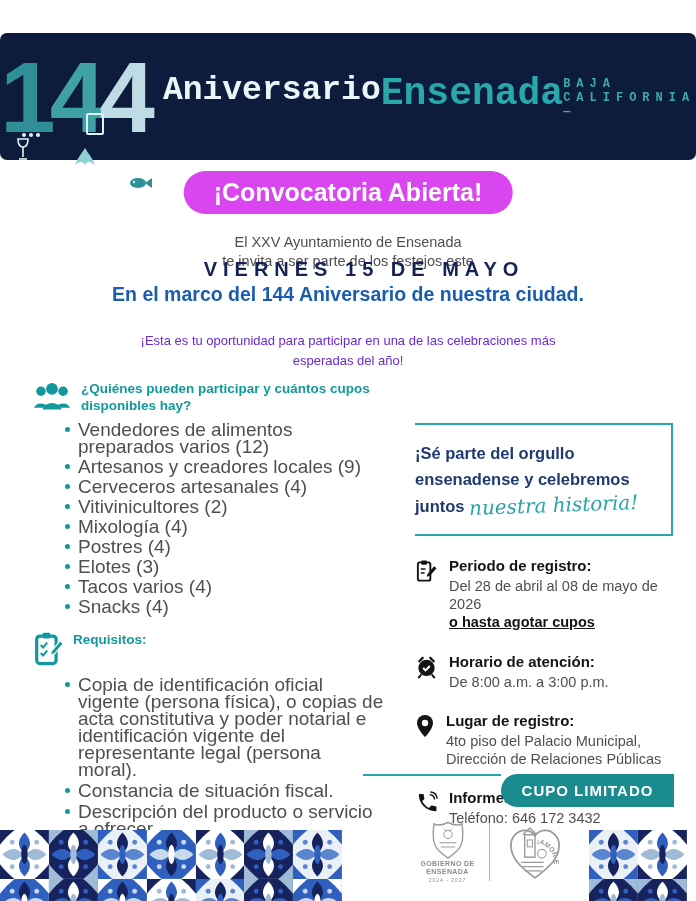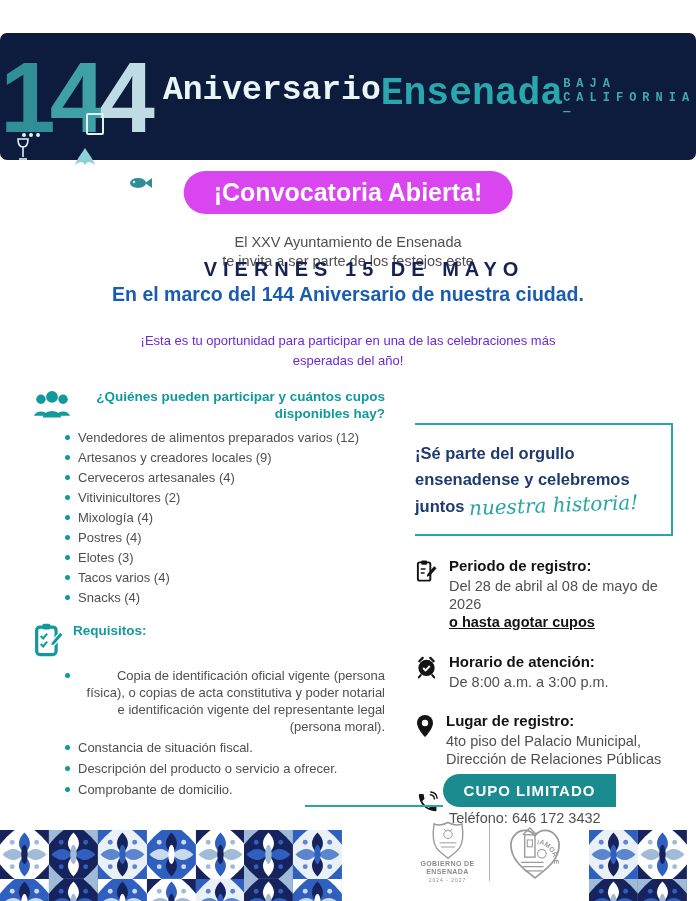--- a/index.html
+++ b/index.html
@@ -36,50 +36,50 @@
   .intro{position:absolute;top:218px;left:0;width:696px;text-align:center;color:#4f4f4f;
          font-size:14.5px;line-height:19px;}
   .date-line{position:absolute;top:258px;left:0;width:696px;text-align:center;color:#152253;
              font-size:20px;font-weight:800;letter-spacing:6px;padding-left:16px;}
   .frame-line{position:absolute;top:283px;left:0;width:696px;text-align:center;color:#1a5cb0;
               font-size:19.5px;font-weight:800;}
   .opp{position:absolute;top:318px;left:133px;width:430px;text-align:center;color:#6d28d9;
        font-size:13px;line-height:20px;}
 
   
-  .col-left{position:absolute;top:388px;left:33px;width:352px;text-align:right;}
+  .col-left{position:absolute;top:380px;left:33px;width:352px;}
   .col-right{position:absolute;top:423px;left:415px;width:266px;}
 
   .head-row{display:flex;gap:10px;align-items:flex-start;margin-bottom:6px;}
   .head-row h3{margin:0;color:#12999c;font-size:13.5px;line-height:17px;font-weight:800;}
   .icon-box{flex:0 0 auto;margin-top:1px;}
 
   ul.blist{list-style:none;margin:4px 0 0 0;padding:0 0 0 32px;}
-  ul.blist li{display:flex;gap:8px;color:#4f4f4f;font-size:13px;line-height:17px;margin-bottom:3px;}
+  ul.blist li{display:flex;gap:8px;color:#4f4f4f;font-size:19px;line-height:17px;margin-bottom:3px;}
   ul.blist .dot{flex:0 0 auto;width:5px;height:5px;border-radius:50%;background:#12999c;margin-top:6px;}
   .req-block{margin-top:16px;}
   .req-block ul.blist li{margin-bottom:4px;}
 
   
   .callout{position:relative;border-top:2px solid #2aa5a8;border-bottom:2px solid #2aa5a8;
            border-right:2px solid #2aa5a8;padding:15px 10px 15px 0;width:246px;}
   .callout .cl{color:#1e3a70;font-size:16.5px;font-weight:800;line-height:26px;}
   .script{color:#2aa5a8;font-family:"DejaVu Serif",serif;font-style:italic;font-size:20px;
           font-weight:400;display:inline-block;transform:rotate(-2deg);}
 
   
   .info-item{display:flex;gap:11px;margin-top:21px;align-items:flex-start;}
   .info-item .icon-box{margin-top:2px;}
   .info-title{color:#141414;font-size:15px;font-weight:800;line-height:18px;margin:0 0 2px 0;}
   .info-line{color:#4f4f4f;font-size:14.5px;line-height:18px;margin:0;}
   .info-em{color:#141414;font-size:14.5px;font-weight:800;text-decoration:underline;line-height:19px;margin:0;}
 
   
-  .ribbon-row{position:absolute;top:774px;left:0;width:616px;display:flex;justify-content:flex-end;
-              align-items:flex-end;}
+  .ribbon-row{position:absolute;top:774px;left:0;width:674px;display:flex;justify-content:flex-end;
+              align-items:flex-start;}
   .ribbon-line{width:138px;height:2px;background:#2aa5a8;}
   .ribbon-badge{background:#1a8c8f;color:#fff;font-size:15px;font-weight:800;letter-spacing:1px;
                 padding:8px 0;width:173px;text-align:center;border-radius:17px 0 0 17px;}
 
   
   .footer{position:absolute;bottom:0;left:0;width:696px;height:88px;}
   .tiles{position:absolute;bottom:0;height:71px;display:flex;flex-wrap:wrap;overflow:hidden;
          align-content:flex-start;}
   .tiles-left{left:0;width:391px;}
   .tiles-right{right:0;width:107px;}

